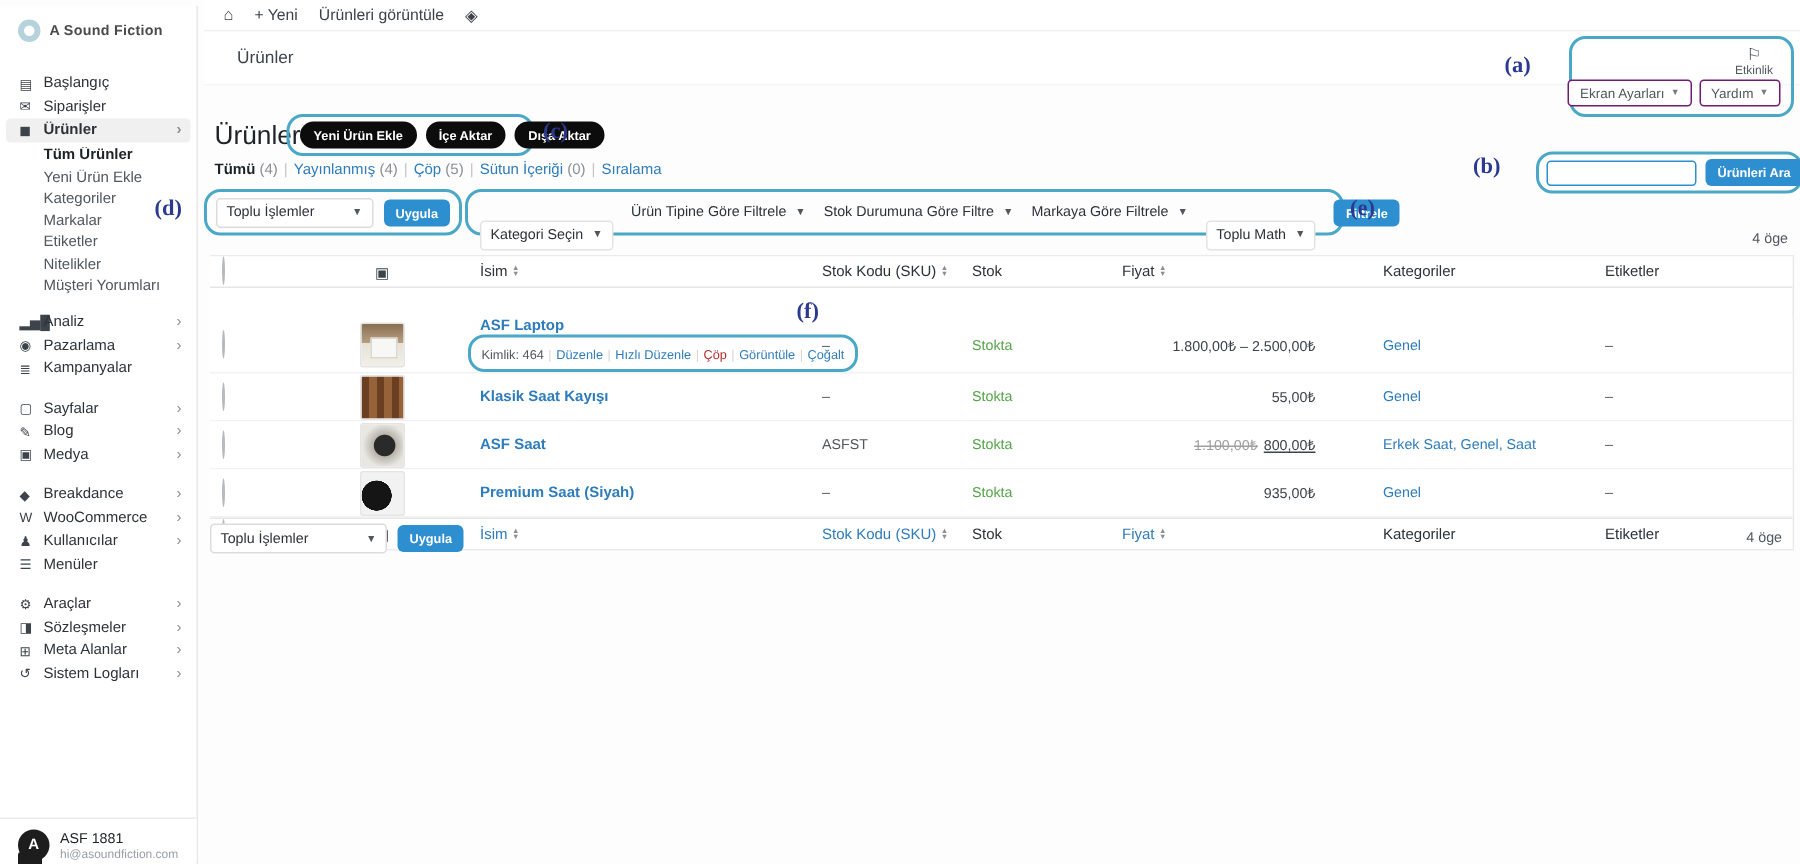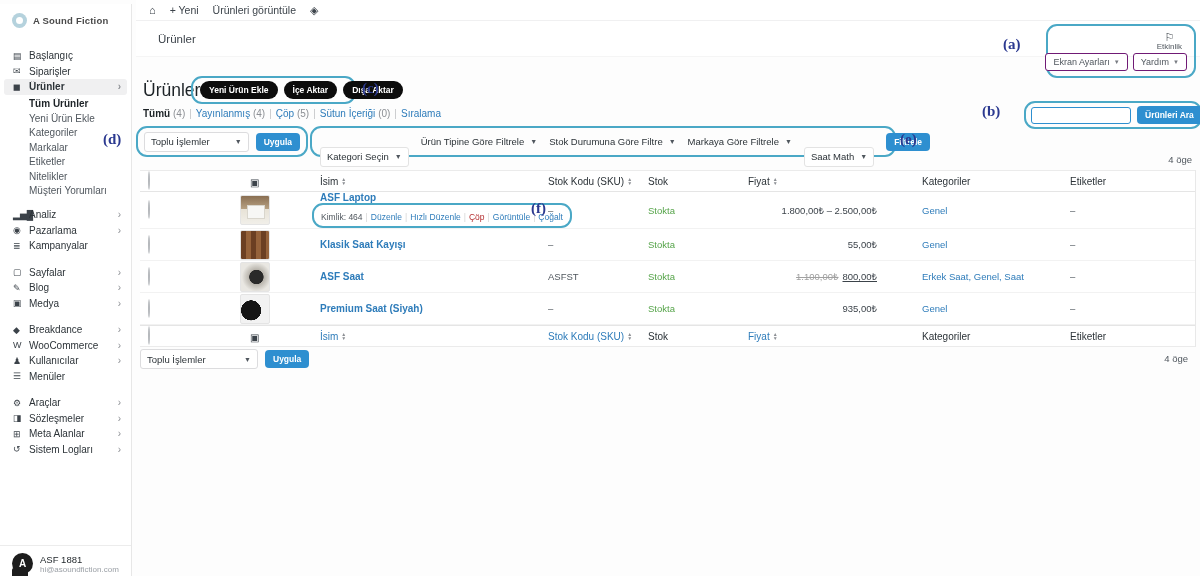--- a/index.html
+++ b/index.html
@@ -66,21 +66,21 @@
   .fselect.boxed { border:1px solid #e3e3e3; border-radius:3px; height:20px; padding:0 6px; background:#fff;margin-top:30px; }
   .fselect .chev { font-size:7px; color:#50575e; }
   .fselect.wide { width:116px; justify-content:space-between; }
   .count-note { position:absolute; font-size:9.5px; color:#50575e; }
 
   
   #ptable { position:absolute; left:140px; top:170px; width:1056px; background:#fff; border:1px solid #ebebeb; border-left:none; border-right:1px solid #e8e8e8; }
   .trow { display:grid; grid-template-columns:40px 140px 228px 100px 100px 142px 174px 1fr; align-items:center; border-bottom:1px solid #f2f2f2; min-height:32px; background:#fff; }
   .trow.thead { min-height:21px; border-bottom:1px solid #e5e5e5; }
   .trow.tfoot { min-height:21px; border-bottom:none; border-top:1px solid #e5e5e5; }
-  .trow.first { min-height:37px; position:relative; }
+  .trow.first { min-height:37px; position:relative;margin-top:20px; }
   .cb { width:13px; height:13px; border:1px solid #b6b9bd; border-radius:50%; margin-left:8px; background:#fff; cursor:pointer; }
   .imgh { margin-left:70px; font-size:10px; color:#3c434a; }
   .hcell { font-size:10px; color:#2c3338; display:flex; align-items:center; }
   .hcell.link { color:#2e7cba; cursor:pointer; }
   .sorticon { display:inline-flex; flex-direction:column; margin-left:3px; line-height:4px; font-size:5px; color:#8c8f94; }
   .thumb { width:30px; height:30px; margin-left:60px; border:1px solid #e4e4e4; border-radius:2px; position:relative; overflow:hidden; }
   .th1 { background:linear-gradient(180deg,#8a6f52 0%,#b7a183 46%,#e7e2d6 46%,#f1efe9 100%); }
   .th1::after { content:""; position:absolute; left:6px; top:9px; width:16px; height:12px; background:#f7f7f5; border:1px solid #d9d6cd; }
   .th2 { background:repeating-linear-gradient(90deg,#6b3f22 0 5px,#95623a 5px 10px); }
   .th3 { background:radial-gradient(circle at 55% 50%, #2a2a2a 0 33%, #b8b4ac 36%, #e9e7e2 70%); }
@@ -313,21 +313,21 @@
       </span>
       <span class="fselect">
         <span>Stok Durumuna Göre Filtre</span>
         <span class="chev">▼</span>
       </span>
       <span class="fselect">
         <span>Markaya Göre Filtrele</span>
         <span class="chev">▼</span>
       </span>
       <span class="fselect boxed wide">
-        <span>Saat Math</span>
+        <span>Toplu Math</span>
         <span class="chev">▼</span>
       </span>
       <button class="blue-btn">Filtrele</button>
     </div>
 
   <span class="count-note" style="right:8px; top:154px;">4 öge</span>
 
   <div id="ptable">
       <div class="trow thead">
         <div><span class="cb"></span></div>

